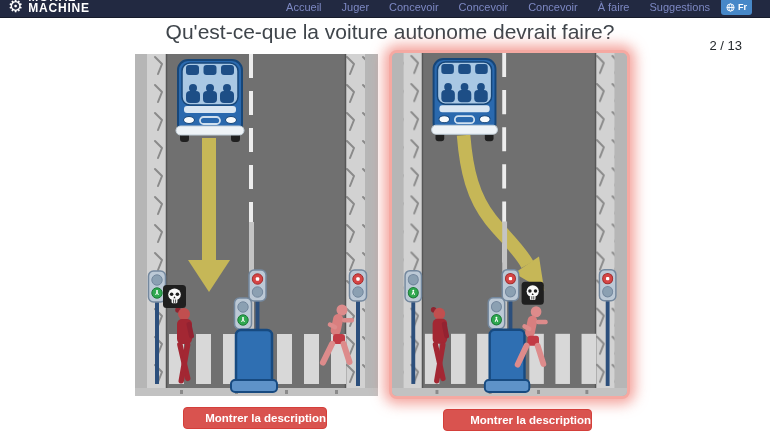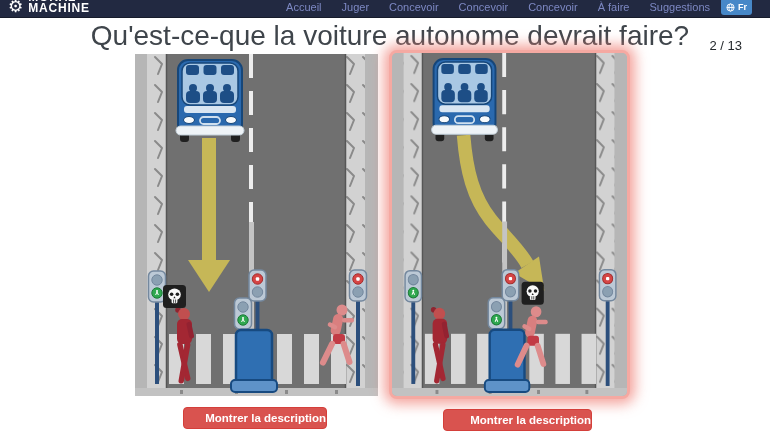--- a/index.html
+++ b/index.html
@@ -8,21 +8,21 @@
   
   .navbar{position:absolute;top:0;left:0;right:0;height:17px;background:#222941;border-bottom:1px solid #171c2b;overflow:hidden;}
   .logo{position:absolute;left:8px;top:0;display:flex;align-items:flex-start;color:#fff;cursor:pointer;}
   .logo .gear{font-size:17px;line-height:17px;margin-top:-2px;}
   .logo-text{margin-left:5px;margin-top:-8px;font-weight:bold;font-size:12px;line-height:11px;letter-spacing:.8px;}
   .nav{position:absolute;right:60px;top:1px;display:flex;gap:20px;font-size:11px;color:#7d88c3;text-align:center;}
   .nav span{cursor:pointer;white-space:nowrap;}
   .lang{position:absolute;right:18px;top:-2px;background:#4788c8;color:#fff;border-radius:3px;font-size:9px;font-weight:bold;padding:4px 5px 3px;display:flex;align-items:center;gap:3px;cursor:pointer;}
 
   
-  .title{position:absolute;top:20px;left:0;right:0;text-align:center;font-size:28px;color:#3f454b;padding-left:10px;}
+  .title{position:absolute;top:20px;left:0;right:0;text-align:center;font-size:21px;color:#3f454b;padding-left:10px;}
   .progress{position:absolute;top:38px;right:28px;font-size:13px;font-weight:normal;color:#24282c;}
 
   
   .card{position:absolute;cursor:pointer;}
   .card svg{display:block;width:100%;height:100%;}
   .card-left{left:135px;top:54px;width:243px;height:342px;}
   .card-right{left:389px;top:50px;width:235px;height:343px;border:3px solid #f5a9a2;border-radius:8px;
               box-shadow:0 0 13px 5px rgba(240,134,124,.75);overflow:hidden;background:#b6b6b6;}
 
   

